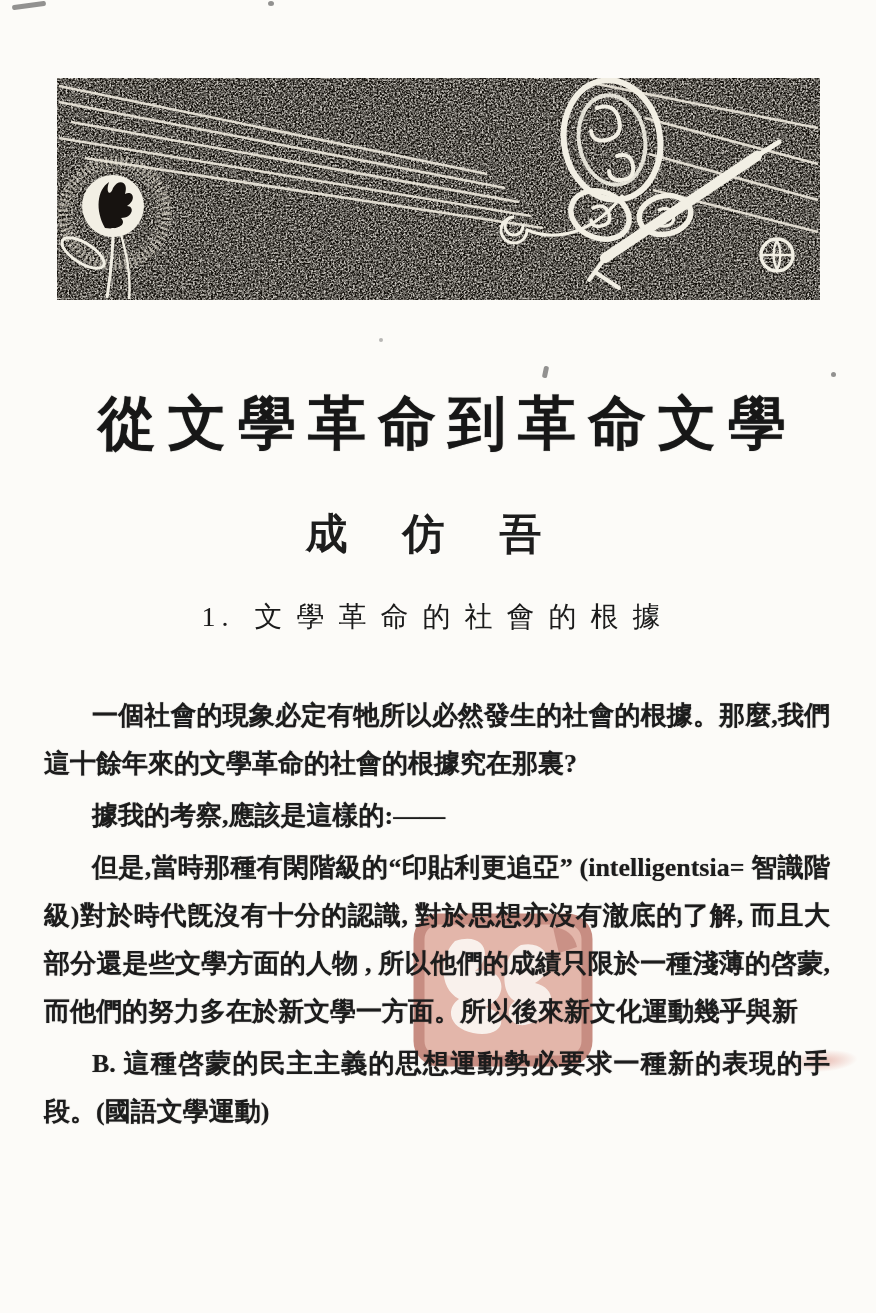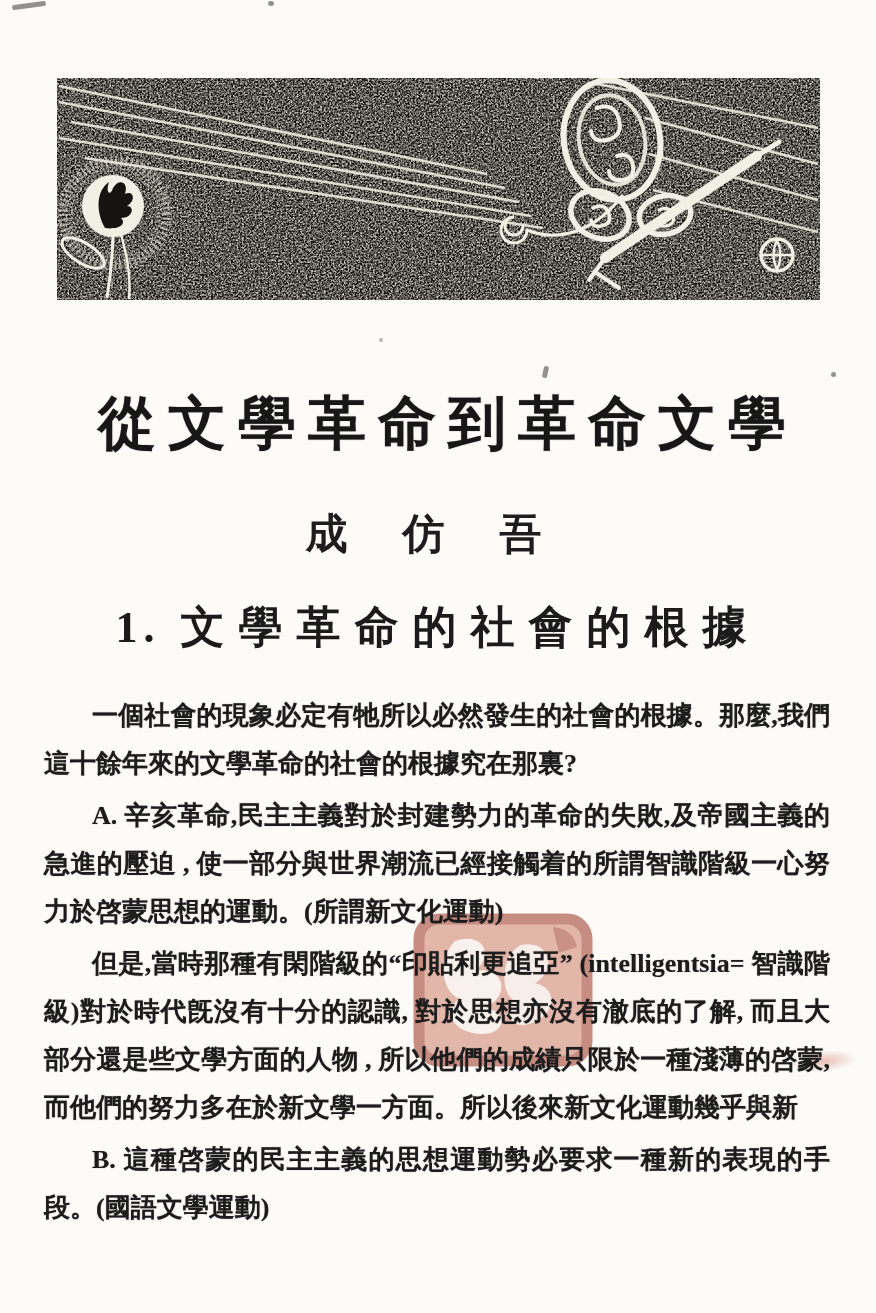--- a/index.html
+++ b/index.html
@@ -29,21 +29,21 @@
   .author{
     position:absolute;left:0;top:506px;width:100%;
     text-align:center;
     font-size:42px;font-weight:bold;letter-spacing:55px;
     padding-left:26px;box-sizing:border-box;
     color:#1d1d1d;
   }
   .section-heading{
     position:absolute;left:0;top:598px;width:100%;
     margin:0;text-align:center;
-    font-size:44px;font-weight:bold;color:#1b1b1b;
+    font-size:28px;font-weight:normal;color:#1b1b1b;
   }
   .section-heading .num{letter-spacing:6px;margin-right:20px;}
   .section-heading .txt{letter-spacing:14px;}
   
   .body-text{
     position:absolute;left:28px;top:692px;width:802px;
     z-index:2;
   }
   .body-text p{
     margin:0 0 4px 16px;
@@ -149,21 +149,21 @@
       <rect x="6" y="6" width="168" height="142" rx="20" fill="#d07e6b" stroke="#9c3423" stroke-width="11"></rect>
       <path d="M42,28 C70,18 82,42 62,58 C92,52 98,84 72,94 C98,100 92,126 60,120 C36,115 32,96 46,86 C26,76 26,44 42,28 Z" fill="#fbf6f1" opacity="0.9"></path>
       <path d="M108,32 C138,26 144,58 122,70 C148,76 142,106 112,112 C96,114 90,96 102,88 C86,80 88,42 108,32 Z" fill="#fbf6f1" opacity="0.85"></path>
       <path d="M140,14 q20,2 24,20 l-18,6 q-4,-16 -6,-26 Z" fill="#9c3423" opacity="0.9"></path>
     </svg>
   </div>
   <div class="smudge"></div>
 
   <div class="body-text">
     <p>一個社會的現象必定有牠所以必然發生的社會的根據。那麼,我們這十餘年來的文學革命的社會的根據究在那裏?</p>
-    <p>A. 辛亥革命,民主主義對於封建勢力的革命的失敗,及帝國主義的急進的壓迫 , 使一部分與世界潮流已經接觸着的所謂智識階級一心努力於啓蒙思想的運動。(所謂新文化運動)</p>
+    <p>據我的考察,應該是這樣的:——</p>
     <p>但是,當時那種有閑階級的“印貼利更追亞” (intelligentsia= 智識階級)對於時代旣沒有十分的認識, 對於思想亦沒有澈底的了解, 而且大部分還是些文學方面的人物 , 所以他們的成績只限於一種淺薄的啓蒙,而他們的努力多在於新文學一方面。所以後來新文化運動幾乎與新</p>
     <p>B. 這種啓蒙的民主主義的思想運動勢必要求一種新的表現的手段。(國語文學運動)</p>
   </div>
 
   <div class="speck sp1"></div>
   <div class="speck sp2"></div>
   <div class="speck sp3"></div>
   <div class="speck sp4"></div>
   <div class="speck sp5"></div>
 

